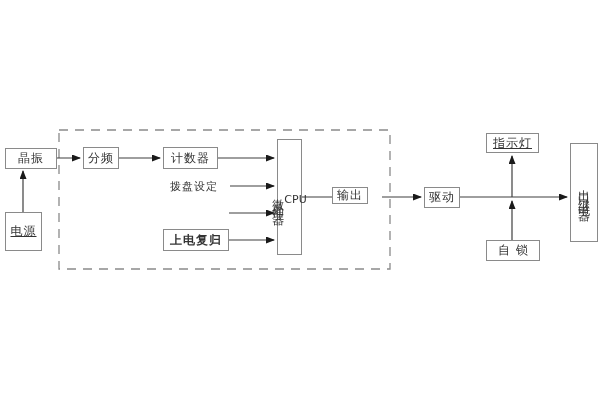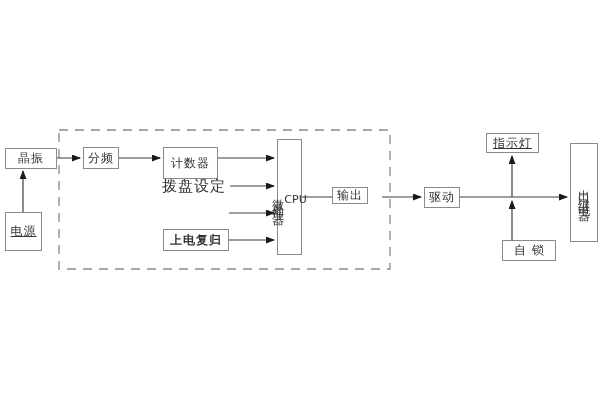--- a/index.html
+++ b/index.html
@@ -8,21 +8,21 @@
     font-family:"DejaVu Sans","Liberation Sans",sans-serif;overflow:hidden;
   }
   #wires{position:absolute;left:0;top:0;width:600px;height:400px;}
   .box{
     position:absolute;box-sizing:border-box;border:1px solid #8a8a8a;
     background:#ffffff;color:#333333;font-size:12px;
     display:flex;align-items:center;justify-content:center;
     letter-spacing:1px;white-space:nowrap;z-index:2;
   }
   .plain-label{
-    position:absolute;box-sizing:border-box;color:#333333;font-size:15px;
+    position:absolute;box-sizing:border-box;color:#333333;font-size:11px;
     display:flex;align-items:center;justify-content:center;
     letter-spacing:1px;white-space:nowrap;z-index:2;background:#ffffff;
   }
   .vlabel{
     writing-mode:vertical-rl;text-orientation:upright;
     letter-spacing:5px;line-height:1;
   }
   .cpu-box{justify-content:center;padding-top:4px;}
   .cpu-sub{font-size:11px;letter-spacing:0;margin-top:1px;color:#333333;}
   .wide-space{letter-spacing:6px;text-indent:6px;}
@@ -54,37 +54,37 @@
     <line x1="512" y1="240" x2="512" y2="201" stroke="#3f3f3f" stroke-width="1.2" marker-end="url(#arr)"></line>
     <line x1="512" y1="197" x2="512" y2="156" stroke="#3f3f3f" stroke-width="1.2" marker-end="url(#arr)"></line>
   </svg>
 
   <div class="box" style="left:5px;top:148px;width:52px;height:21px;">晶振</div>
 
   <div class="box" style="left:5px;top:212px;width:37px;height:39px;text-decoration:underline;">电源</div>
 
   <div class="box" style="left:83px;top:147px;width:36px;height:22px;">分频</div>
 
-  <div class="box" style="left:163px;top:147px;width:55px;height:32px;">计数器</div>
+  <div class="box" style="left:163px;top:147px;width:55px;height:22px;">计数器</div>
 
   <div class="plain-label" style="left:163px;top:179px;width:62px;height:14px;">拨盘设定</div>
 
 
   <div class="box" style="left:163px;top:229px;width:66px;height:22px;font-weight:bold;">上电复归</div>
 
   <div class="box cpu-box" style="left:277px;top:139px;width:25px;height:116px;">
     <span class="vlabel">微处理器</span>
     <span class="cpu-sub">CPU</span>
   </div>
 
   <div class="box" style="left:332px;top:187px;width:36px;height:17px;">输出</div>
 
   <div class="box" style="left:424px;top:187px;width:36px;height:21px;">驱动</div>
 
   <div class="box" style="left:486px;top:133px;width:53px;height:20px;text-decoration:underline;">指示灯</div>
 
-  <div class="box wide-space" style="left:486px;top:240px;width:54px;height:21px;margin-left:16px;">自锁</div>
+  <div class="box wide-space" style="left:486px;top:240px;width:54px;height:21px;">自锁</div>
 
   <div class="box" style="left:570px;top:143px;width:28px;height:99px;">
     <span class="vlabel">出口继电器</span>
   </div>
 
 </div>
 
 </body></html>

